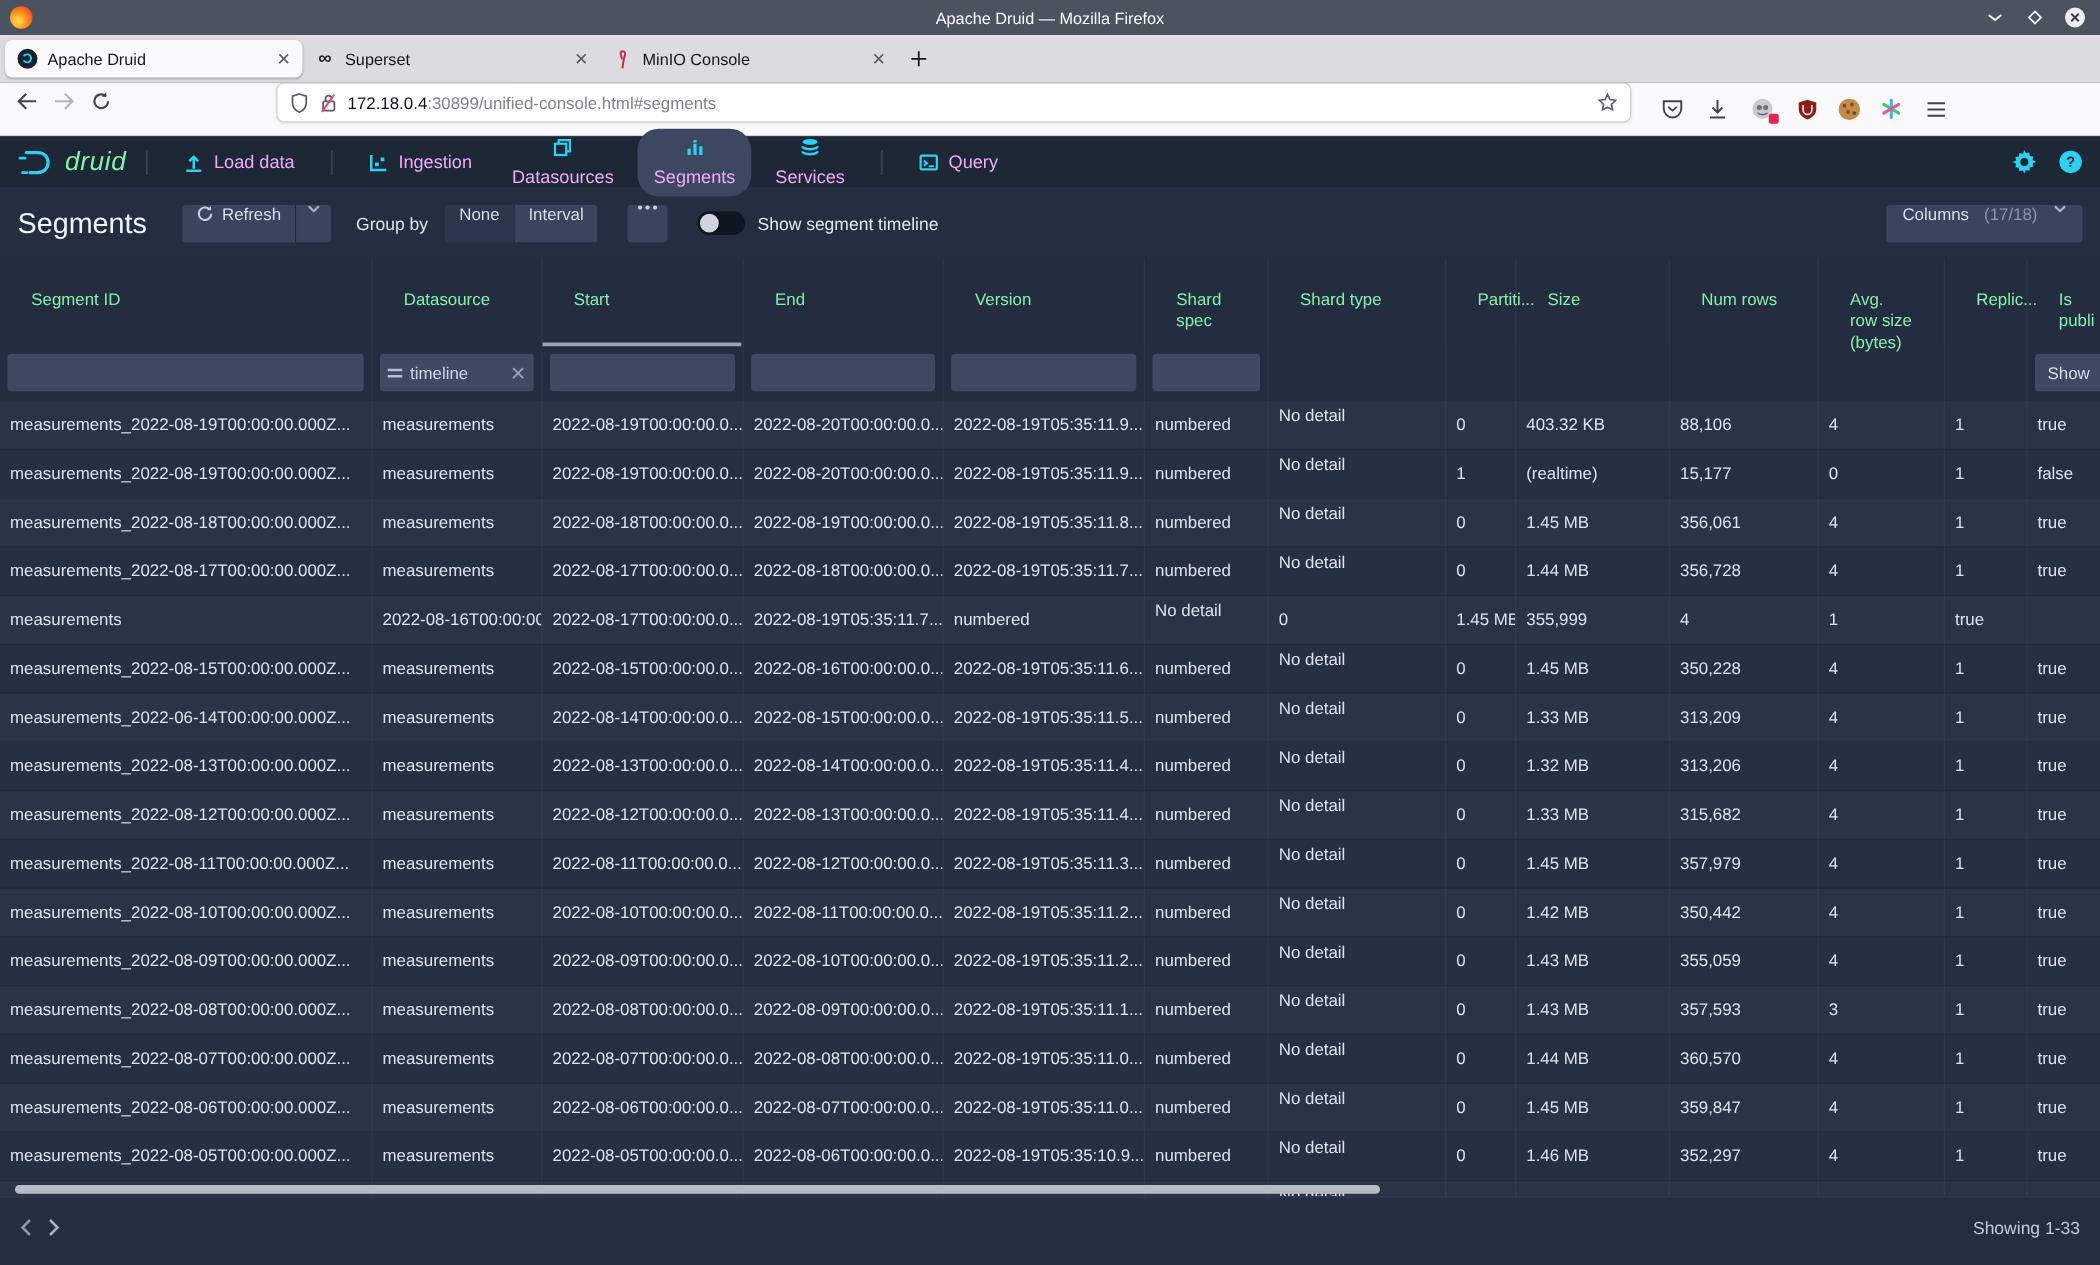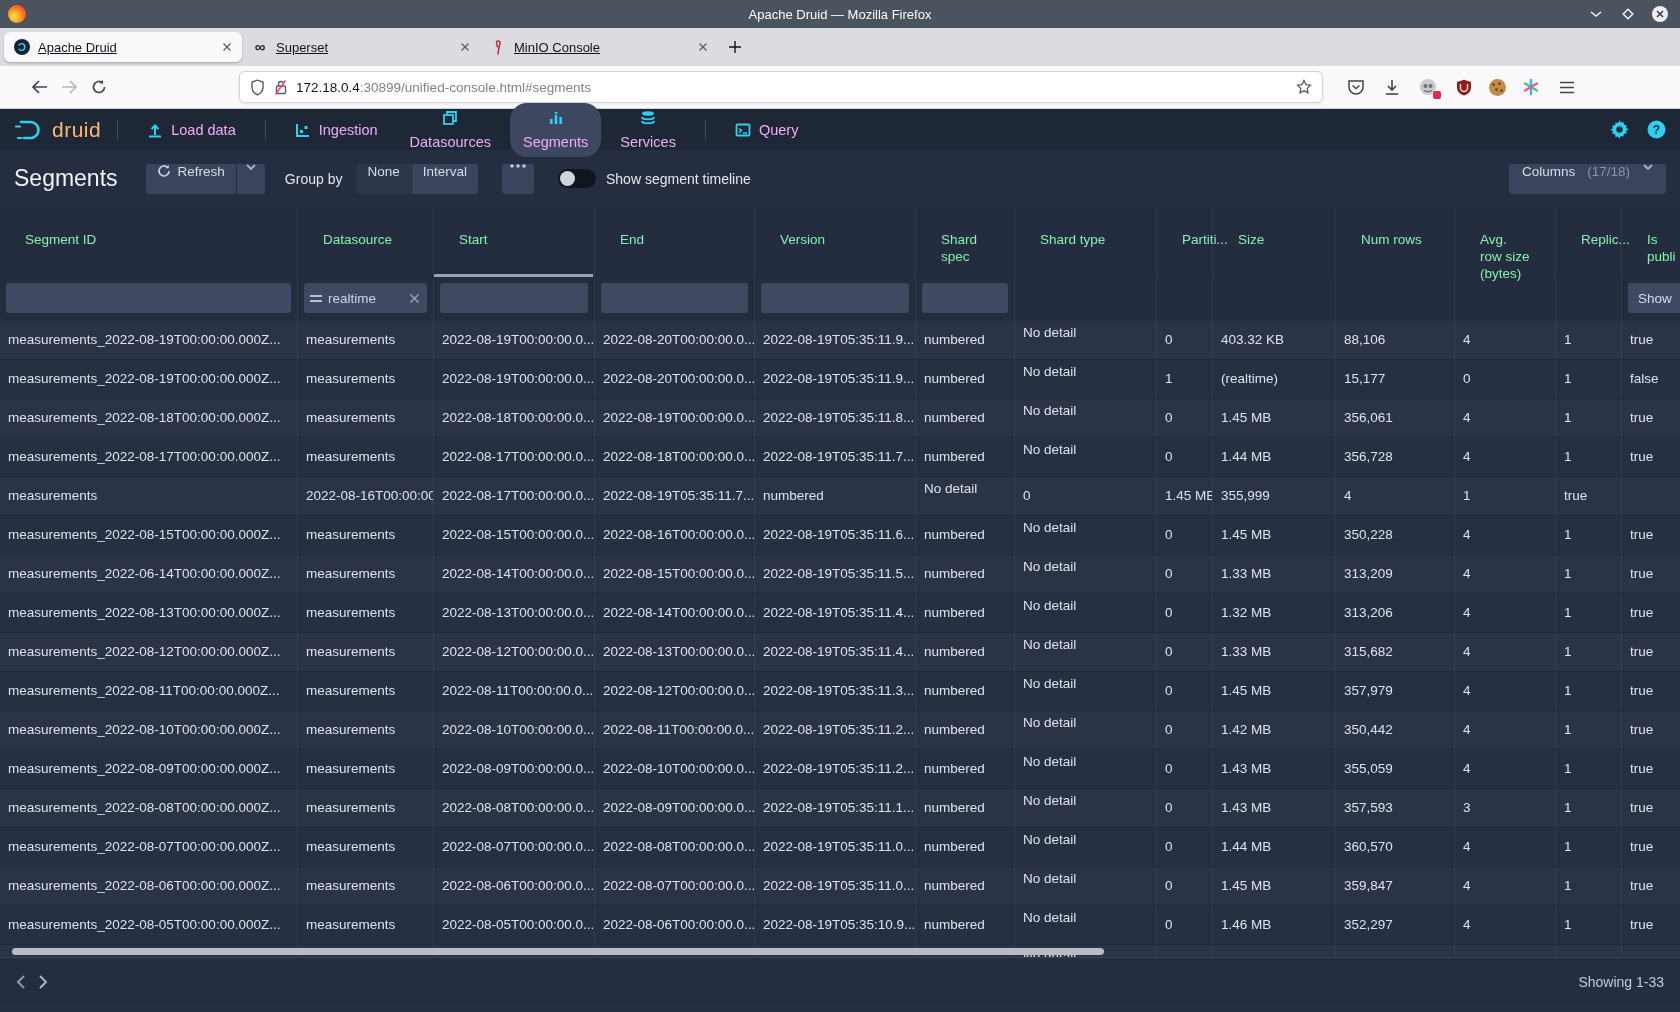--- a/index.html
+++ b/index.html
@@ -14,44 +14,44 @@
   .win-title { position:absolute; left:0; right:0; text-align:center; color:#fbfbfe; font-size:13px; }
   .win-controls { margin-left:auto; display:flex; align-items:center; gap:16px; padding-right:12px; z-index:2; }
   .win-btn { width:16px; height:16px; display:flex; align-items:center; justify-content:center; cursor:default; }
   .close-circle { width:16px; height:16px; border-radius:50%; background:#eceef1; display:flex; align-items:center; justify-content:center; }
 
   
   .tabbar { height:38px; background:#dbdbe0; display:flex; align-items:center; padding:0 4px; }
   .tab { height:30px; width:238px; display:flex; align-items:center; gap:8px; padding:0 10px;
     border-radius:6px; color:#15141a; font-size:13px; }
   .tab.active { background:#f9f9fb; box-shadow:0 1px 2px rgba(0,0,0,.25); }
-  .tab-label { flex:1; white-space:nowrap; overflow:hidden;text-decoration:underline; }
+  .tab-label { flex:1; white-space:nowrap; overflow:hidden; }
   .tab-close { color:#5b5b66; }
   .fav { width:16px; height:16px; flex:0 0 16px; display:flex; align-items:center; justify-content:center; }
   .fav-druid { background:#16222e; border-radius:50%; color:#2ad1f0; font-size:11px; font-weight:bold; }
   .fav-superset { color:#1b1b1f; font-size:15px; font-weight:bold; line-height:16px; }
   .newtab { margin-left:10px; color:#15141a; }
 
   
-  .toolbar { height:43px; background:#f9f9fb; border-bottom:1px solid #d4d4d8; display:flex; align-items:center; padding:0 24px; }
+  .toolbar { height:43px; background:#f9f9fb; border-bottom:1px solid #d4d4d8; display:flex; padding:0 6px; }
   .nav-btn { width:30px; height:30px; display:flex; align-items:center; justify-content:center; border-radius:4px; }
   .urlbar { flex:0 0 1084px; height:32px; margin-left:125px; background:#ffffff; border:1px solid #d0d0d7;
     border-radius:6px; display:flex; align-items:center; padding:0 10px; gap:8px; box-shadow:0 1px 3px rgba(0,0,0,.08); }
   .url-text { flex:1; font-size:13.5px; color:#818187; white-space:nowrap; overflow:hidden; }
   .url-text b { color:#15141a; font-weight:normal; }
   .tools-right { display:flex; align-items:center; gap:14px; margin-left:22px; }
   .ticon { width:22px; height:22px; display:flex; align-items:center; justify-content:center; position:relative; }
   .cookie { width:17px; height:17px; border-radius:50%; background:#c58a4a; position:relative; }
   .cookie i { position:absolute; width:3px; height:3px; border-radius:50%; background:#7a4d22; }
   .ext-badge { position:absolute; right:-2px; bottom:-1px; width:8px; height:8px; background:#e22850; border-radius:2px; }
 
   
   .navbar { height:41px; background:#1d2736; display:flex; align-items:center; padding:0 14px; color:#e4e9f2; }
   .brand { display:flex; align-items:center; gap:8px; }
-  .brand-name { font-size:21px; color:#fdba74; letter-spacing:.5px; }
+  .brand-name { font-size:21px; color:#86efac; letter-spacing:.5px;font-style:italic; }
   .nav-divider { width:1px; height:20px; background:rgba(255,255,255,.18); margin:0 16px; }
   .nav-item { display:flex; align-items:center; gap:8px; padding:7px 13px; border-radius:17px; font-size:14.5px; color:#f0abfc; }
   .nav-item + .nav-item { margin-left:6px;flex-direction:column; }
   .nav-item.active { background:#3d4760; }
   .nav-right { margin-left:auto; display:flex; align-items:center; gap:18px; }
   .cyan { color:#2ad1f0; }
 
   
   .page-header { height:57px; display:flex; align-items:center; padding:0 14px; background:#242e40; }
   .page-title { font-size:23px; color:#f0f3f9; margin-right:28px; }
@@ -385,21 +385,21 @@
     </div>
   <div class="gridrow filter-row">
       <div class="ftd">
         <div class="finput"></div>
       </div>
       <div class="ftd">
         <div class="finput ftag">
           <svg width="12" height="9" viewBox="0 0 12 9">
             <path d="M0 2h12M0 7h12" stroke="#b8c0d2" stroke-width="2"></path>
           </svg>
-          <div class="tag-text">realtime</div>
+          <div class="tag-text">timeline</div>
           <div class="tag-x">
             <svg width="11" height="11" viewBox="0 0 11 11">
               <path d="M1.5 1.5l8 8M9.5 1.5l-8 8" stroke="#9aa3b6" stroke-width="1.5"></path>
             </svg>
           </div>
         </div>
       </div>
       <div class="ftd">
         <div class="finput"></div>
       </div>

